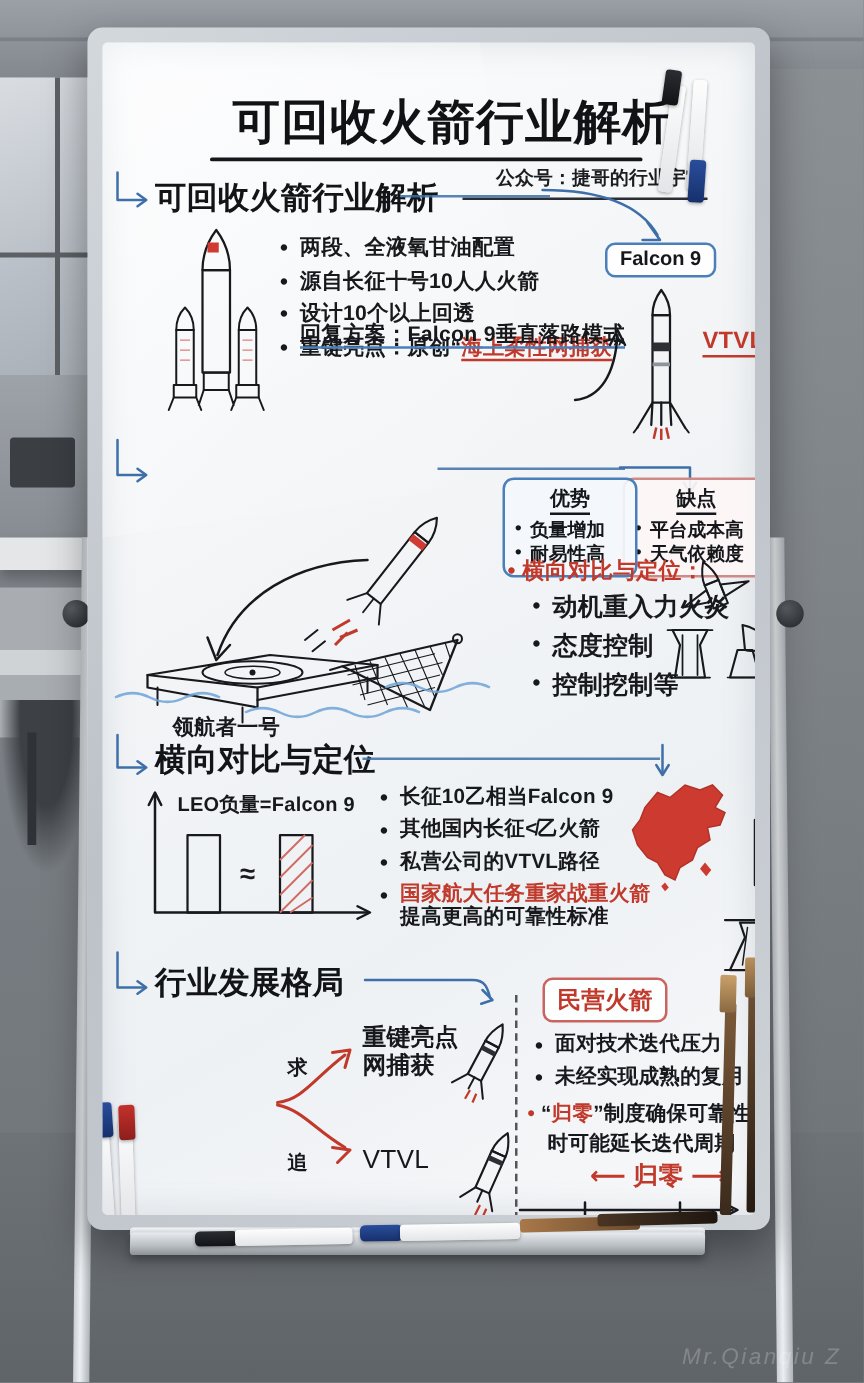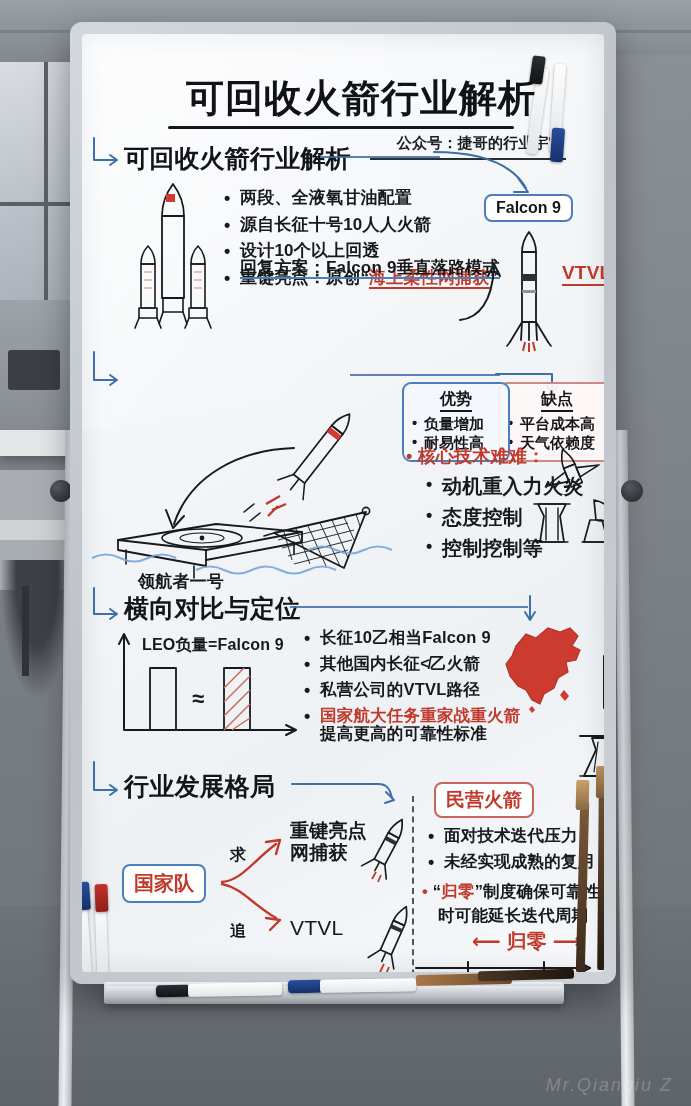--- a/index.html
+++ b/index.html
@@ -270,21 +270,21 @@
 
       <g stroke="#6fa4d8" stroke-width="2" fill="none" opacity=".85">
         <path d="M-6,168 q14,-7 28,0 t28,0 t28,0"></path>
         <path d="M98,180 q14,-7 28,0 t28,0 t28,0 t28,0 t28,0"></path>
         <path d="M210,160 q14,-7 28,0 t28,0 t28,0"></path>
       </g>
     </svg>
     <div class="ink" style="left:56px;top:538px;font-size:17px;">领航者一号</div>
 
     <div class="ink red" style="left:324px;top:412px;font-size:18px;">
-      <span style="color:#c0392b;">•&nbsp;</span><span>核心技术难难：</span>
+      <span style="color:#c0392b;">•&nbsp;</span><span>横向对比与定位：</span>
     </div>
     <ul class="ink bullets" style="left:344px;top:438px;font-size:20px;">
       <li>动机重入力火炎</li>
       <li>态度控制</li>
       <li>控制挖制等</li>
     </ul>
 
     <svg style="position:absolute;left:452px;top:412px;" width="74" height="46">
       <g transform="rotate(-22 36 22)">
         <path class="hand" stroke-width="1.6" fill="#eef3f8" d="M36,2 C41,10 42,16 42,20 L30,20 C30,16 31,10 36,2 Z"></path>
@@ -360,23 +360,20 @@
     <svg style="position:absolute;left:6px;top:726px;" width="40" height="44">
       <path class="blue-arrow" d="M6,2 L6,30 L28,30"></path>
       <path class="blue-arrow" d="M22,25 L29,30 L22,35"></path>
     </svg>
     <div class="ink sec-h" style="left:42px;top:738px;">行业发展格局</div>
     <svg style="position:absolute;left:210px;top:740px;" width="120" height="44">
       <path class="blue-arrow" d="M0,10 L86,10 C96,10 98,16 100,24"></path>
       <path class="blue-arrow" d="M94,18 L102,26 L93,29"></path>
     </svg>
 
-    <div class="boxlabel" style="left:40px;top:830px;font-size:20px;padding:4px 10px;">
-      <span class="red">国家队</span>
-    </div>
 
     <svg style="position:absolute;left:136px;top:780px;" width="130" height="120">
       <path class="red-arrow" d="M4,68 C24,66 34,48 58,30"></path>
       <path class="red-arrow" d="M48,28 L62,26 L58,40"></path>
       <path class="red-arrow" d="M4,70 C24,74 34,90 58,104"></path>
       <path class="red-arrow" d="M48,104 L62,106 L52,116"></path>
     </svg>
     <div class="ink" style="left:148px;top:812px;font-size:16px;">求</div>
     <div class="ink" style="left:148px;top:888px;font-size:16px;">追</div>
 

